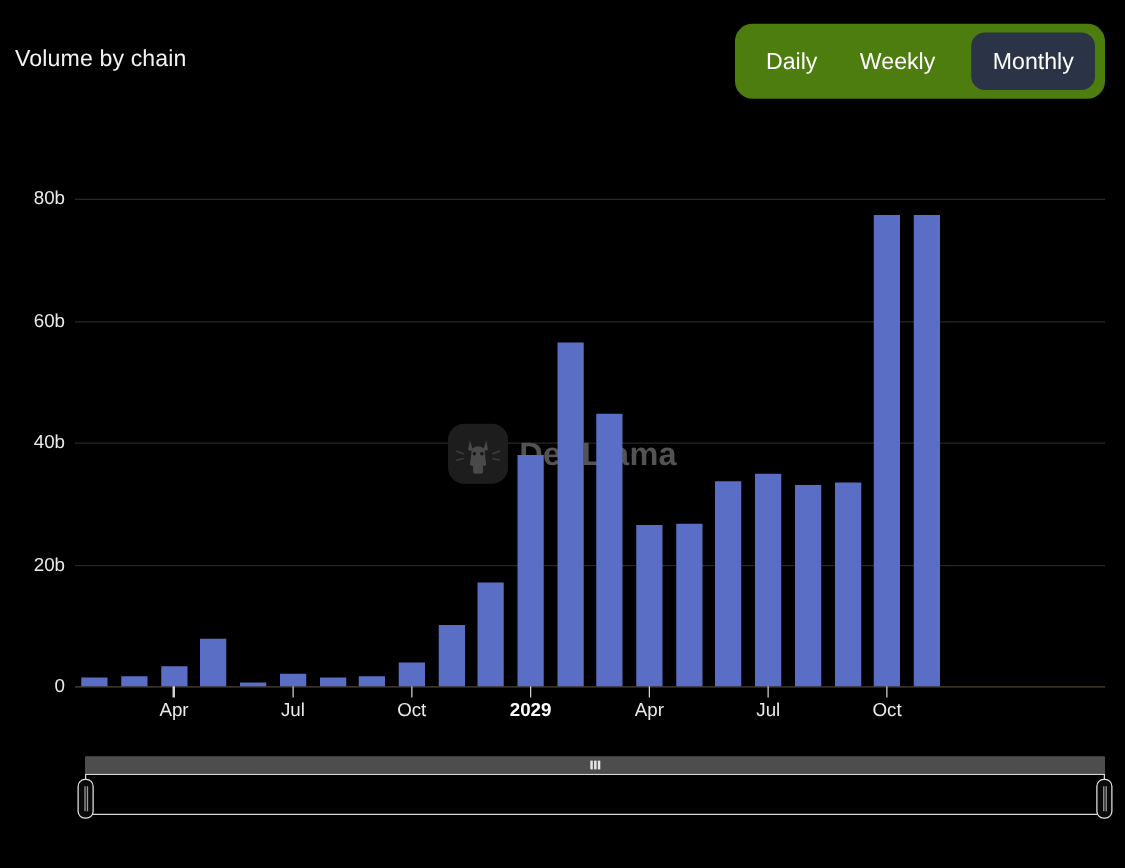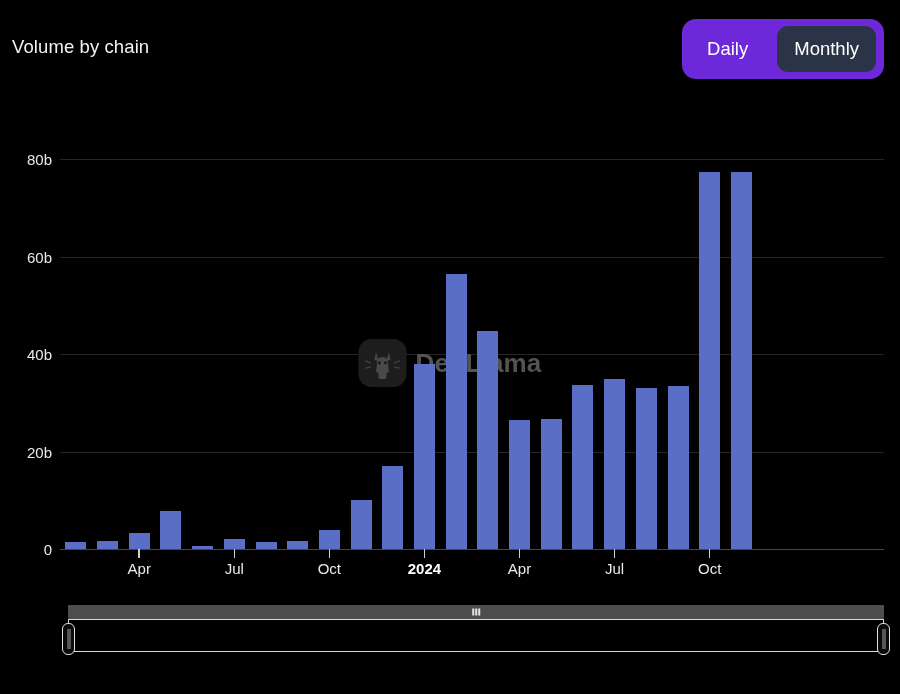--- a/index.html
+++ b/index.html
@@ -26,21 +26,21 @@
     left: 12px; top: 36px;
     font-size: 18.5px;
     color: #f2f2f2;
     letter-spacing: .1px;
     white-space: nowrap;
   }
   .toggle-group {
     position: absolute;
     right: 16px; top: 19px;
     height: 60px;
-    background: #6d28d9;
+    background: #4d7c0f;
     border-radius: 14px;
     display: flex;
     align-items: center;
     padding: 0 8px;
     gap: 0px;
   }
   .toggle-btn {
     height: 46px;
     padding: 0 17px;
     display: flex;
@@ -191,20 +191,21 @@
 </style>
 </head>
 <body>
 
 <div id="app">
 
   <div class="header">
     <div class="chart-title">Volume by chain</div>
     <div class="toggle-group" id="toggle-group">
         <button class="toggle-btn">Daily</button>
+        <button class="toggle-btn">Weekly</button>
         <button class="toggle-btn active">Monthly</button>
       </div>
   </div>
 
   <div class="plot">
 
     <div class="grid-layer" id="grid-layer">
         <div class="gridline axis0" style="top: 453px;"></div>
         <div class="ytick-label" style="top: 453px;">0</div>
         <div class="gridline" style="top: 355.588px;"></div>
@@ -266,21 +267,21 @@
       </div>
 
     <div id="xaxis-layer">
         <div class="xtick" style="left: 138.481px;"></div>
         <div class="xlabel" style="left: 139.231px;">Apr</div>
         <div class="xtick" style="left: 233.558px;"></div>
         <div class="xlabel" style="left: 234.308px;">Jul</div>
         <div class="xtick" style="left: 328.635px;"></div>
         <div class="xlabel" style="left: 329.385px;">Oct</div>
         <div class="xtick" style="left: 423.712px;"></div>
-        <div class="xlabel bold" style="left: 424.462px;">2024</div>
+        <div class="xlabel bold" style="left: 424.462px;">2029</div>
         <div class="xtick" style="left: 518.788px;"></div>
         <div class="xlabel" style="left: 519.538px;">Apr</div>
         <div class="xtick" style="left: 613.865px;"></div>
         <div class="xlabel" style="left: 614.615px;">Jul</div>
         <div class="xtick" style="left: 708.942px;"></div>
         <div class="xlabel" style="left: 709.692px;">Oct</div>
       </div>
   </div>
 
   <div class="datazoom">

